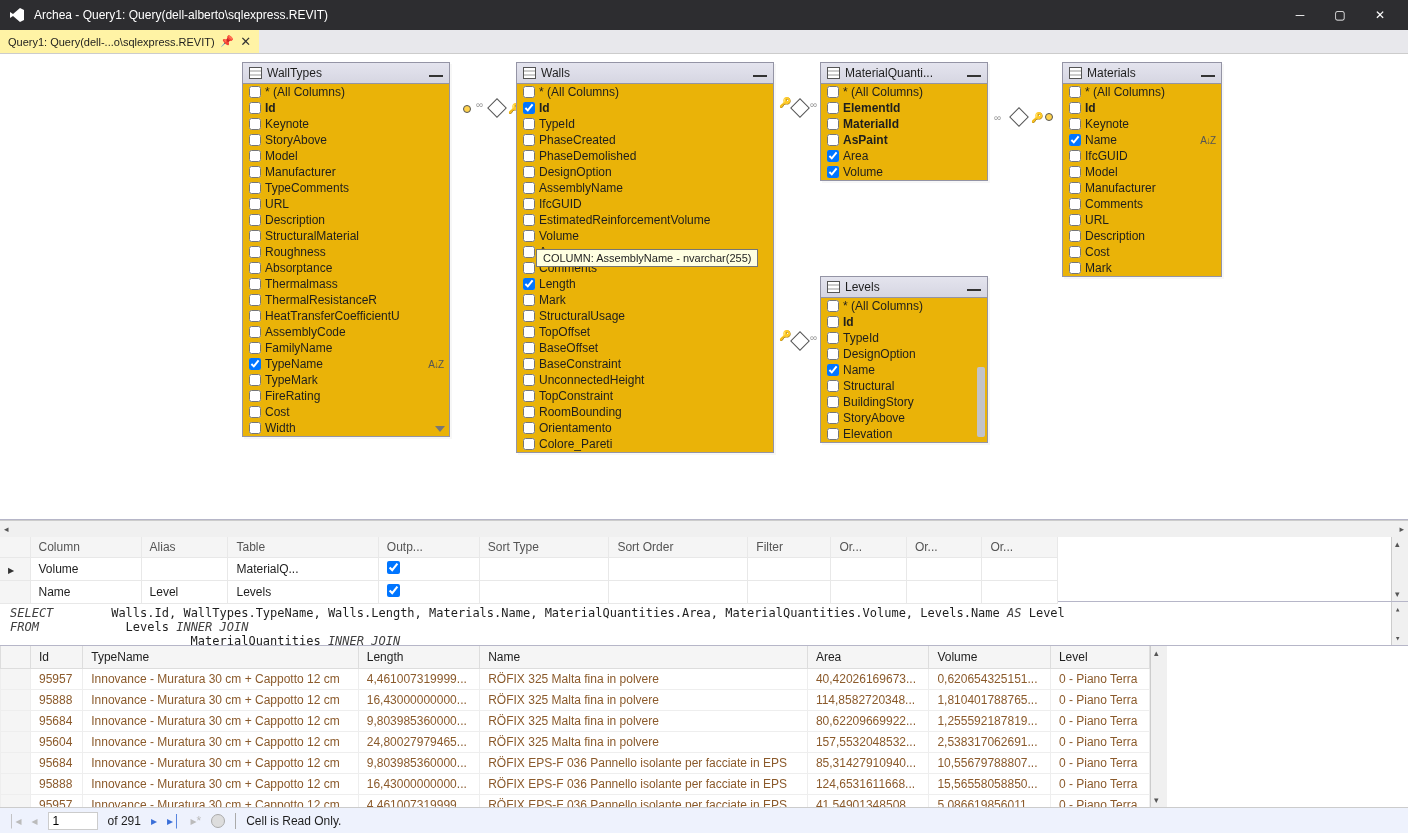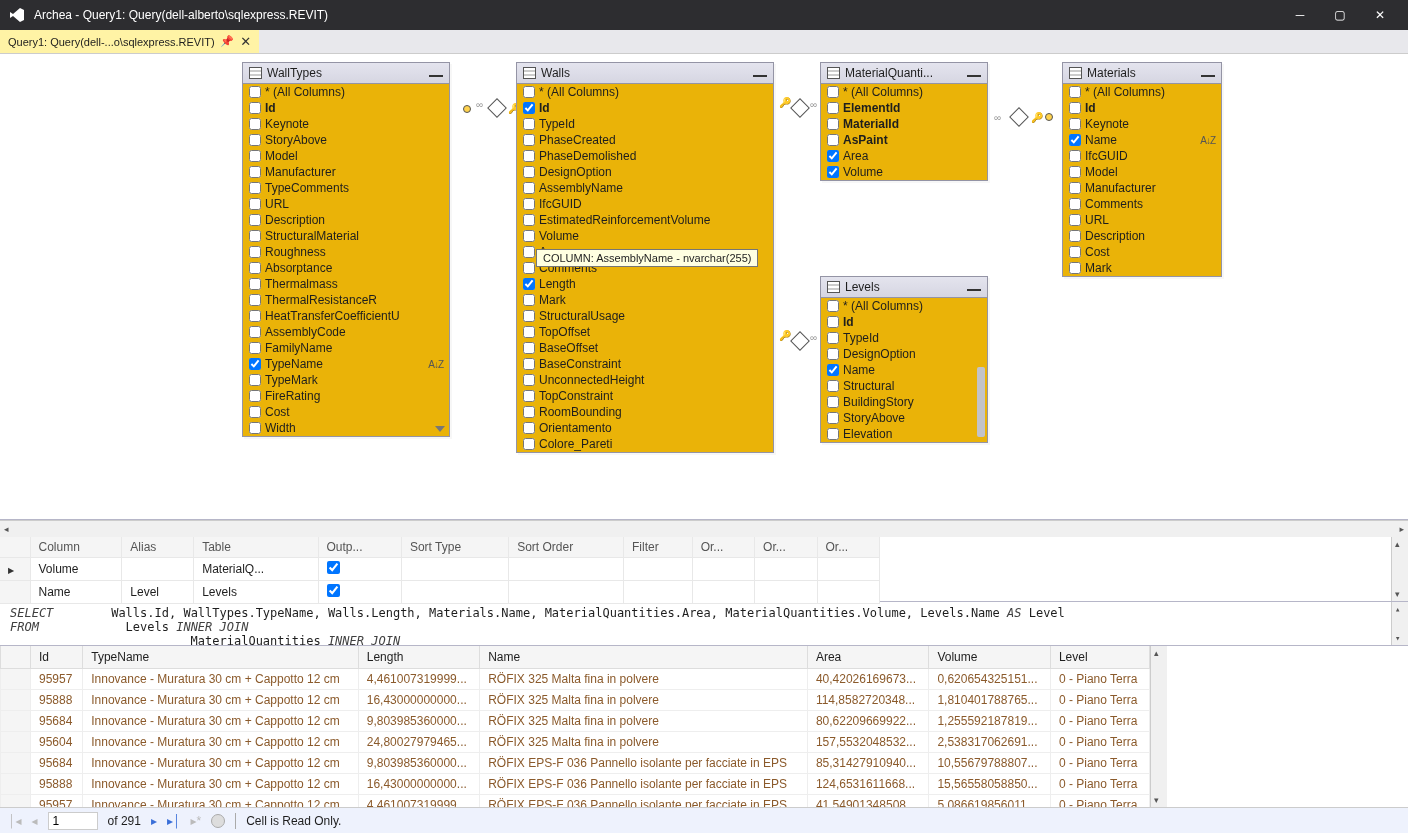--- a/index.html
+++ b/index.html
@@ -30,21 +30,21 @@
 .tbl-row .bold { font-weight: bold; }
 .sort-glyph { margin-left: auto; font-size: 10px; color: #555; letter-spacing:-1px;}
 .drop-arrow { position:absolute; right:4px; bottom:4px; width:0;height:0;border-left:5px solid transparent;border-right:5px solid transparent;border-top:6px solid #777;}
 .tooltip { position:absolute; background:#ffffe1; border:1px solid #767676; padding:2px 6px; font-size:11px; z-index:5;}
 .scroll-thumb { position:absolute; right:2px; width:8px; background:#c2c3c9; border-radius:2px;}
 .diamond { position:absolute; width:14px; height:14px; border:1px solid #555; background:#fff; transform:rotate(45deg); }
 .ball { position:absolute; width:8px;height:8px;border-radius:50%;background:#ffd24d;border:1px solid #555;}
 .key { position:absolute; color:#999; font-size:10px;}
 
 .mid-grid { height: 65px; display:flex; border-bottom:1px solid #b6b6c8;}
-.mid-grid table { border-collapse: collapse; width: 880px; }
+.mid-grid table { border-collapse: collapse; width: 1058px; }
 .mid-grid th,.mid-grid td { border-right:1px solid #e8e8e8; border-bottom:1px solid #e8e8e8; padding:3px 8px; text-align:left; font-size:12px; font-weight:normal; background:#fff;}
 .mid-grid th { background:#f5f5f5; color:#555; }
 .mid-grid .rowhdr { width:30px; background:#f5f5f5;}
 .mid-grid .ptr::before { content:"▶"; font-size:8px; color:#333;}
 .mid-scroll { width:17px; background:#f0f0f0; border-left:1px solid #ccc; margin-left:auto; position:relative;}
 .mid-scroll::before{content:"▴";position:absolute;top:2px;left:3px;font-size:9px;color:#555;}
 .mid-scroll::after{content:"▾";position:absolute;bottom:2px;left:3px;font-size:9px;color:#555;}
 
 .sql-pane { font-family: Consolas, monospace; font-size: 12px; padding: 4px 10px; white-space: pre; border-bottom:1px solid #b6b6c8; height:44px; overflow:hidden; display:flex;}
 .sql-pane .kw { color:#404040;font-style:italic; }

